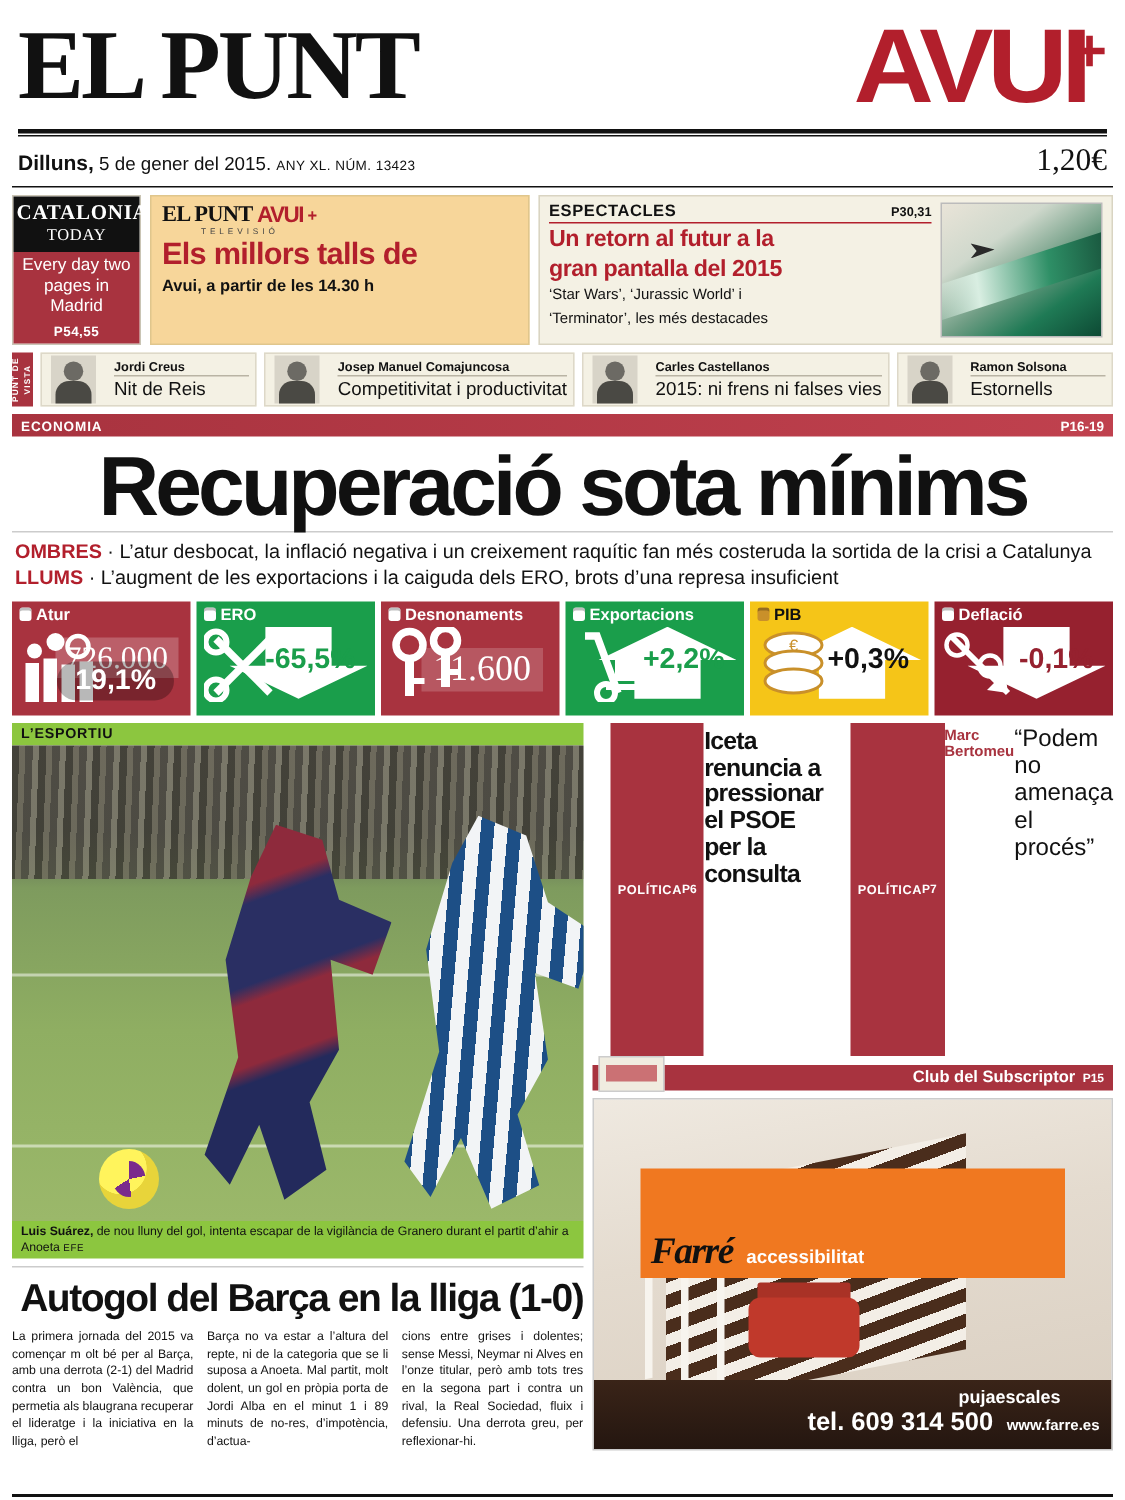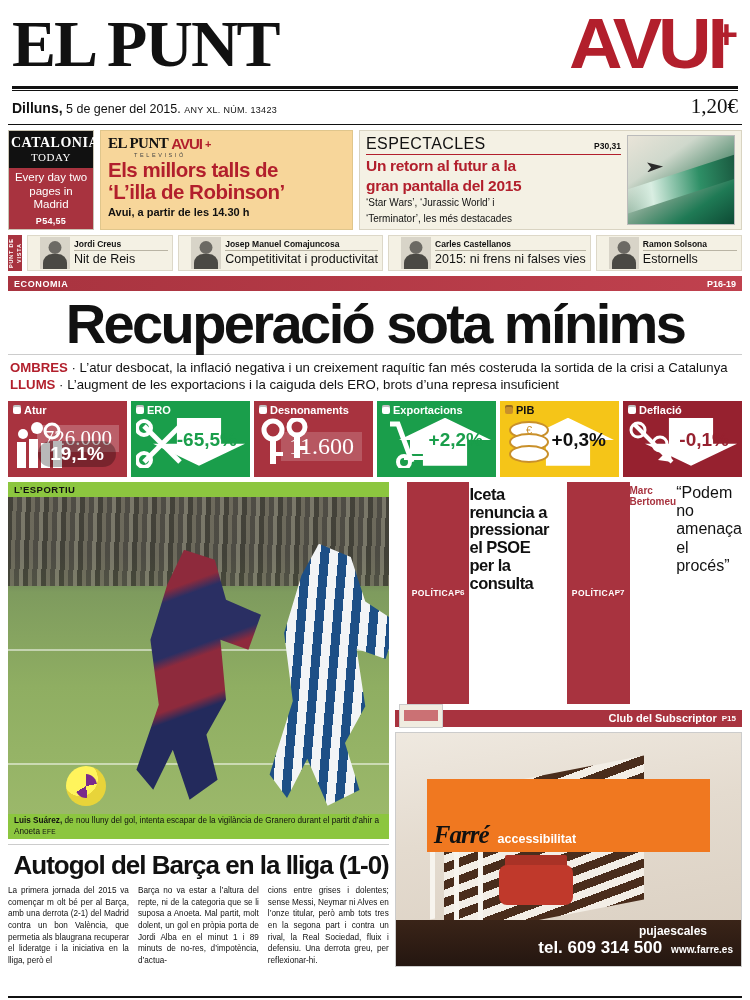--- a/index.html
+++ b/index.html
@@ -50,42 +50,42 @@
   .tv-avui { font-weight:bold; font-size:15px; color:#b21f2c; letter-spacing:-1px; }
   .tv-plus { color:#b21f2c; font-size:11px; font-weight:bold; }
   .tv-sub { font-size:5.5px; letter-spacing:2.6px; color:#444; margin:0 0 1px 26px; }
   .tv-h { color:#b21f2c; font-weight:bold; font-size:20.5px; line-height:1.06; letter-spacing:-0.5px; }
   .tv-foot { font-size:11px; font-weight:bold; margin-top:4px; }
 
   .promo-esp { flex:1; background:#f4f1e4; border:1px solid #d9d4c2; padding:4px 6px; display:flex; gap:6px; }
   .esp-txt { flex:1; }
   .esp-head { display:flex; justify-content:space-between; align-items:baseline;
               border-bottom:1.5px solid #b21f2c; padding-bottom:1px; }
-  .esp-kicker { font-size:16px; font-weight:normal; letter-spacing:0.4px; }
+  .esp-kicker { font-size:11px; font-weight:bold; letter-spacing:0.4px; }
   .esp-pg { font-size:8.5px; font-weight:bold; }
   .esp-h { color:#b21f2c; font-weight:bold; font-size:15.5px; line-height:1.08; margin-top:3px;
            letter-spacing:-0.3px; }
   .esp-sub { font-size:10px; line-height:1.22; margin-top:3px; }
   .esp-img { width:108px; border:1px solid #bbb;
              background:linear-gradient(145deg,#e9e4d8 0%,#cfd8cc 30%,#6f9d84 55%,#1f7a55 75%,#0d4a34 100%);
              position:relative; overflow:hidden; }
   .esp-img::before { content:""; position:absolute; left:-10%; top:40%; width:130%; height:26%;
              background:linear-gradient(100deg,transparent,#d9eee2 25%,#2e8f66 60%,#103f2d);
              transform:rotate(-18deg); }
   .esp-img::after { content:""; position:absolute; left:18%; top:30%; width:16px; height:10px;
              background:#2a2a2a; clip-path:polygon(0 0,100% 40%,0 100%,25% 50%); }
 
   
   .cols-row { display:flex; gap:5px; margin-top:5px; height:36px; align-items:stretch; }
   .pdv-tab { width:14px; background:#a8333f; color:#fff; display:flex; align-items:center;
              justify-content:center; }
   .pdv-tab span { writing-mode:vertical-rl; transform:rotate(180deg); font-size:5.5px;
              font-weight:bold; letter-spacing:0.8px; line-height:1.5; text-align:center; }
   .colmn { flex:1; background:#f4f1e4; border:1px solid #ddd8c8; display:flex; align-items:center;
-           gap:4px; padding:1px 4px 1px 12px; }
+           gap:12px; padding:1px 4px 1px 6px; }
   .col-face { width:30px; height:32px; background:#d8d4c8; position:relative; overflow:hidden;
               flex-shrink:0; }
   .col-face::before { content:""; position:absolute; left:50%; top:4px; width:13px; height:13px;
               border-radius:50%; background:#6c6a64; transform:translateX(-50%); }
   .col-face::after { content:""; position:absolute; left:50%; top:17px; width:24px; height:18px;
               border-radius:9px 9px 0 0; background:#4a4944; transform:translateX(-50%); }
   .col-txt { flex:1; min-width:0; }
   .col-name { font-size:8.5px; font-weight:bold; border-bottom:1px solid #b9b4a4; padding-bottom:1px;
               white-space:nowrap; overflow:hidden; }
   .col-title { font-size:12.5px; line-height:1.15; margin-top:1px; white-space:nowrap;
@@ -259,21 +259,20 @@
     </div>
 
     <div class="promo-tv">
       <div class="tv-logo">
         <span class="tv-el">EL PUNT</span>
         <span class="tv-avui">AVUI</span>
         <span class="tv-plus">+</span>
       </div>
       <div class="tv-sub">TELEVISIÓ</div>
       <div class="tv-h">Els millors talls de</div>
-      <div class="tv-h">‘L’illa de Robinson’</div>
       <div class="tv-foot">Avui, a partir de les 14.30 h</div>
     </div>
 
     <div class="promo-esp">
       <div class="esp-txt">
         <div class="esp-head">
           <span class="esp-kicker">ESPECTACLES</span>
           <span class="esp-pg">P30,31</span>
         </div>
         <div class="esp-h">Un retorn al futur a la</div>

